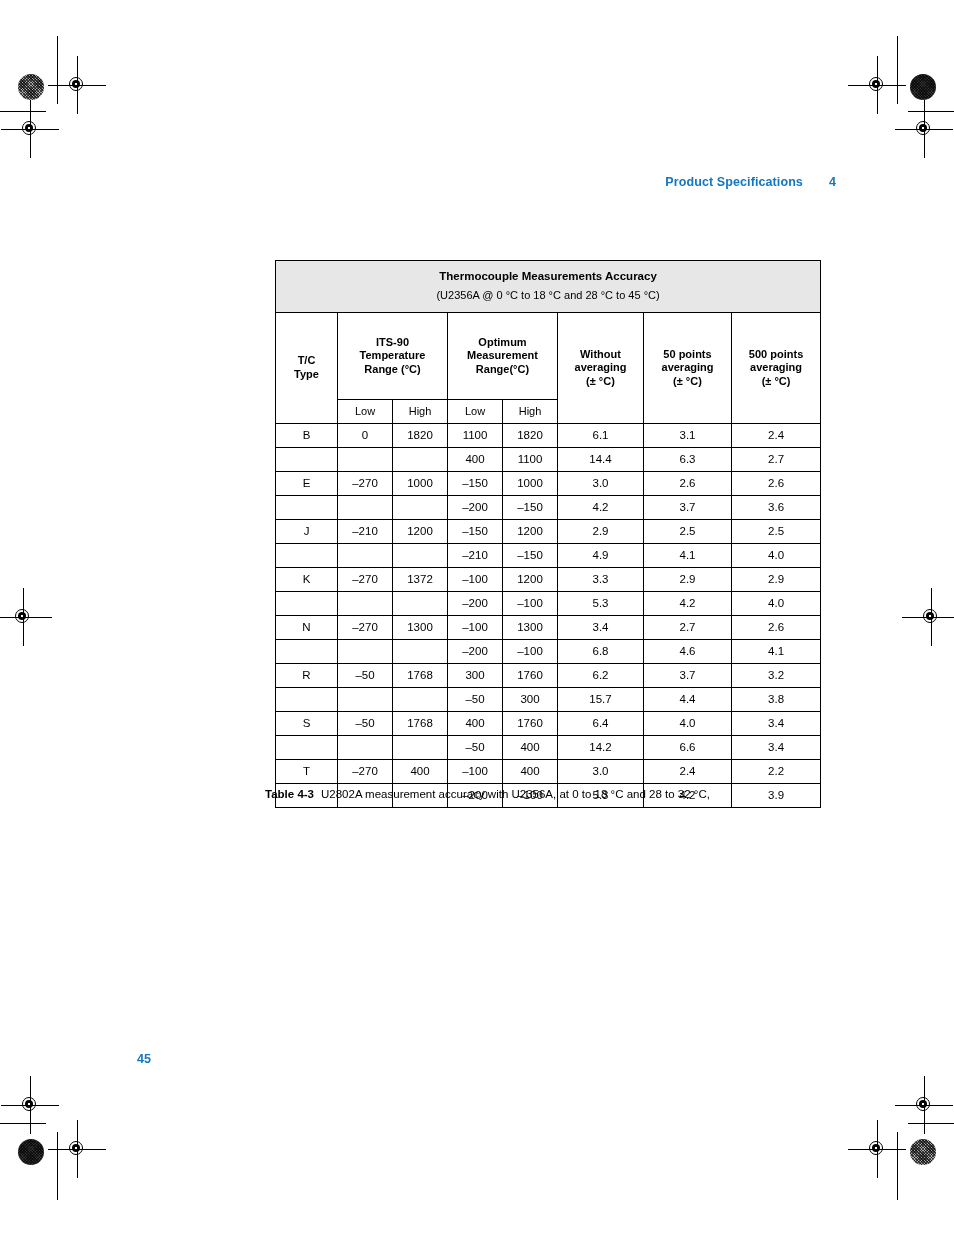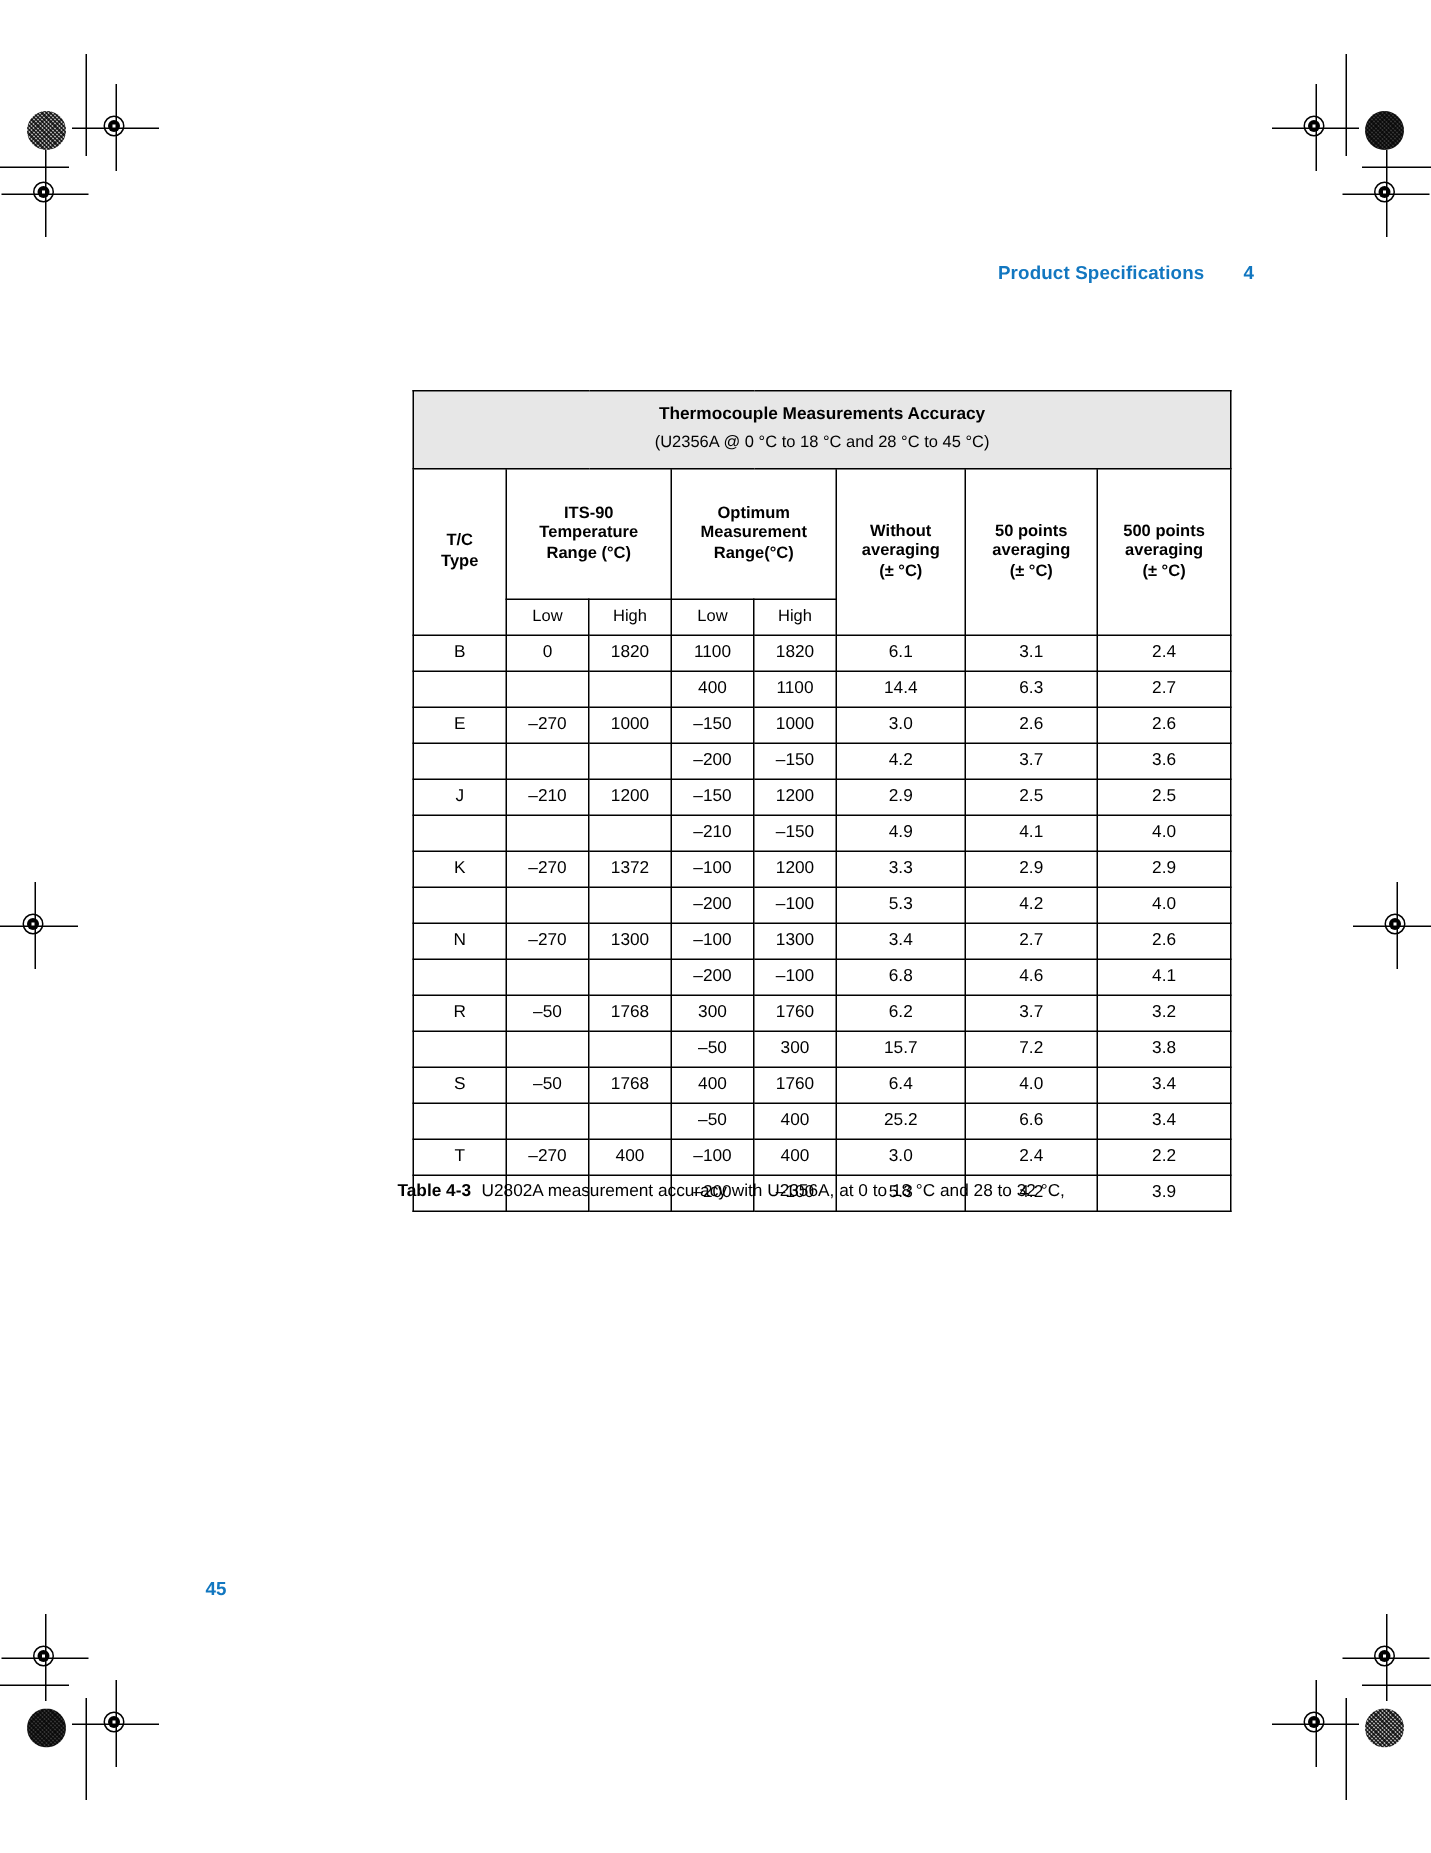--- a/index.html
+++ b/index.html
@@ -408,40 +408,40 @@
         <td>3.7</td>
         <td>3.2</td>
       </tr>
       <tr>
         <td></td>
         <td></td>
         <td></td>
         <td>–50</td>
         <td>300</td>
         <td>15.7</td>
-        <td>7.2</td>
+        <td>4.4</td>
         <td>3.8</td>
       </tr>
       <tr>
         <td>S</td>
         <td>–50</td>
         <td>1768</td>
         <td>400</td>
         <td>1760</td>
         <td>6.4</td>
         <td>4.0</td>
         <td>3.4</td>
       </tr>
       <tr>
         <td></td>
         <td></td>
         <td></td>
         <td>–50</td>
         <td>400</td>
-        <td>25.2</td>
+        <td>14.2</td>
         <td>6.6</td>
         <td>3.4</td>
       </tr>
       <tr>
         <td>T</td>
         <td>–270</td>
         <td>400</td>
         <td>–100</td>
         <td>400</td>
         <td>3.0</td>

